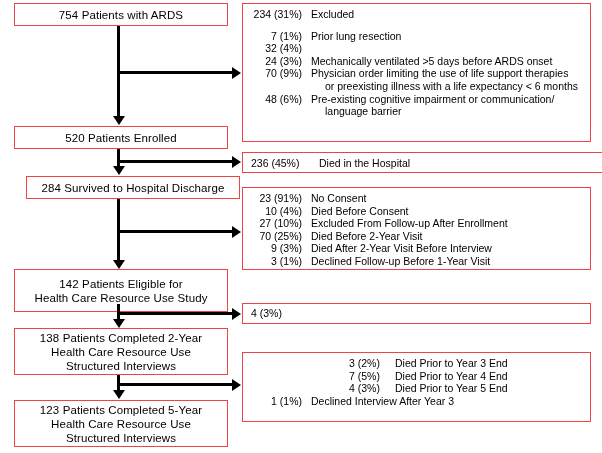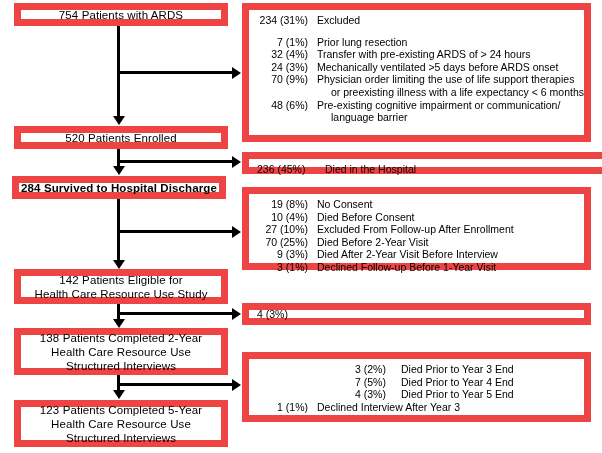--- a/index.html
+++ b/index.html
@@ -14,21 +14,21 @@
     background: #ffffff;
     font-family: "Liberation Sans", sans-serif;
     color: #000000;
     overflow: hidden;
   }
 
   
   .box {
     position: absolute;
     box-sizing: border-box;
-    border: 7px solid #ef4444;
+    border: 1px solid #ef4444;
     background: #ffffff;
   }
   .node-box {
     display: flex;
     flex-direction: column;
     align-items: center;
     justify-content: center;
     text-align: center;
     font-size: 11.5px;
     line-height: 14px;
@@ -110,25 +110,25 @@
 <div id="canvas">
 
   <div class="box node-box" style="left:14px; top:3px; width:214px; height:23px;">
     <span class="ln">754 Patients with ARDS</span>
   </div>
 
   <div class="box node-box" style="left:14px; top:126px; width:214px; height:23px;">
     <span class="ln">520 Patients Enrolled</span>
   </div>
 
-  <div class="box node-box" style="left:12px; top:176px; width:214px; height:23px;font-weight:bold;">
+  <div class="box node-box" style="left:26px; top:176px; width:214px; height:23px;">
     <span class="ln">284 Survived to Hospital Discharge</span>
   </div>
 
-  <div class="box node-box" style="left:14px; top:269px; width:214px; height:35px;">
+  <div class="box node-box" style="left:14px; top:269px; width:214px; height:43px;">
     <span class="ln">142 Patients Eligible for</span>
     <span class="ln">Health Care Resource Use Study</span>
   </div>
 
   <div class="box node-box" style="left:14px; top:328px; width:214px; height:47px;">
     <span class="ln">138 Patients Completed 2-Year</span>
     <span class="ln">Health Care Resource Use</span>
     <span class="ln">Structured Interviews</span>
   </div>
 
@@ -168,21 +168,20 @@
       <span class="rcount">234 (31%)</span>
       <span class="rtext">Excluded</span>
     </div>
     <div class="spacer-row"></div>
     <div class="rrow">
       <span class="rcount">7 (1%)</span>
       <span class="rtext">Prior lung resection</span>
     </div>
     <div class="rrow">
       <span class="rcount">32 (4%)</span>
-      <span class="rtext">Transfer with pre-existing ARDS of &gt; 24 hours</span>
     </div>
     <div class="rrow">
       <span class="rcount">24 (3%)</span>
       <span class="rtext">Mechanically ventilated &gt;5 days before ARDS onset</span>
     </div>
     <div class="rrow">
       <span class="rcount">70 (9%)</span>
       <span class="rtext">
         <span>Physician order limiting the use of life support therapies</span>
         <span class="cont">or preexisting illness with a life expectancy &lt; 6 months</span>
@@ -199,21 +198,21 @@
 
   <div class="box side-box" style="left:242px; top:152px; width:410px; height:21px; display:flex; align-items:flex-start;">
     <div class="rrow" style="width:100%;">
       <span class="rcount" style="width:76px; min-width:76px; text-align:left; padding-left:8px; padding-right:4px;">236  (45%)</span>
       <span class="rtext">Died in the Hospital</span>
     </div>
   </div>
 
   <div class="box side-box" style="left:242px; top:187px; width:349px; height:83px;">
     <div class="rrow">
-      <span class="rcount">19 (8%)</span>
+      <span class="rcount">23 (91%)</span>
       <span class="rtext">No Consent</span>
     </div>
     <div class="rrow">
       <span class="rcount">10 (4%)</span>
       <span class="rtext">Died Before Consent</span>
     </div>
     <div class="rrow">
       <span class="rcount">27 (10%)</span>
       <span class="rtext">Excluded From Follow-up After Enrollment</span>
     </div>

